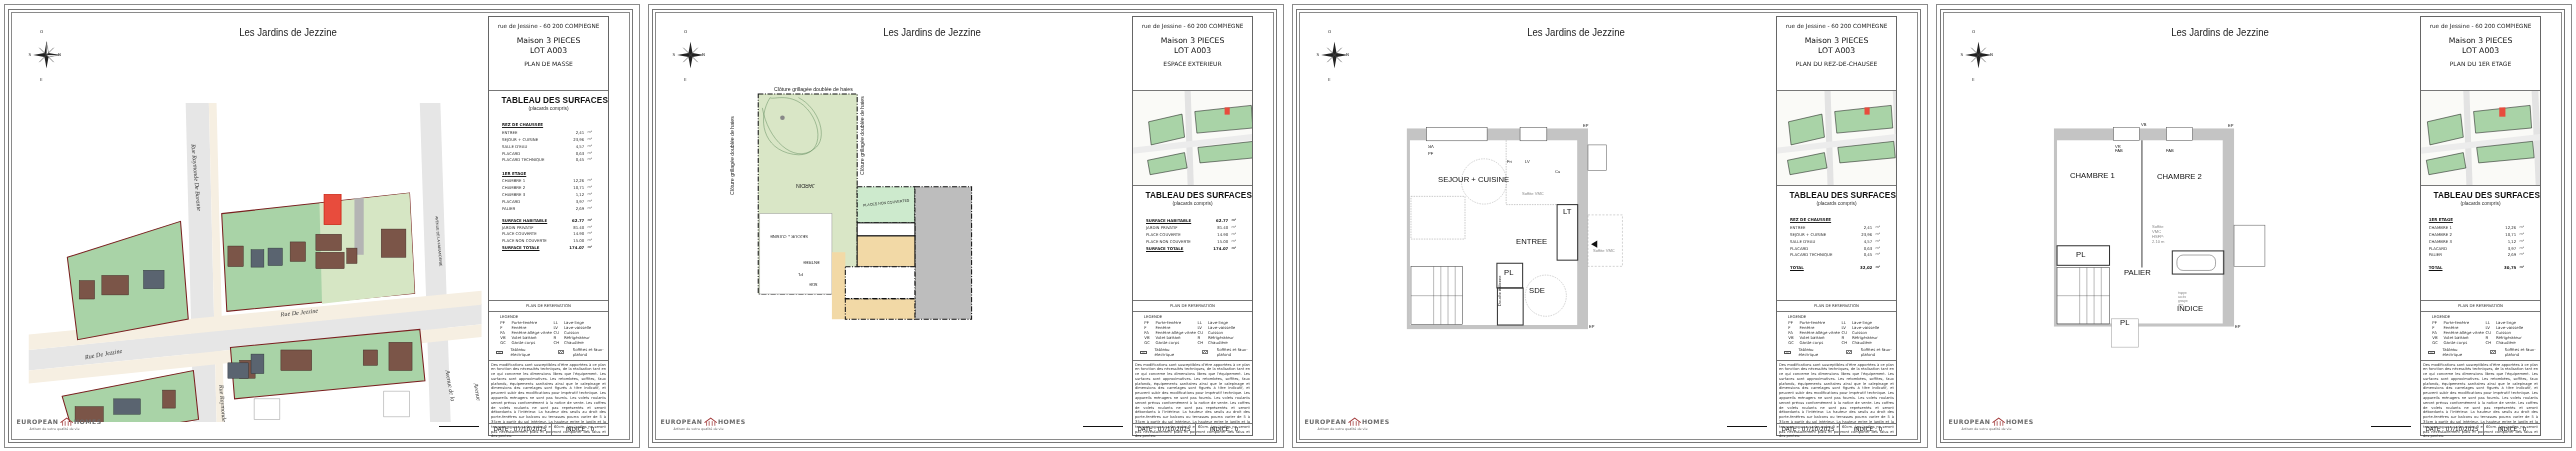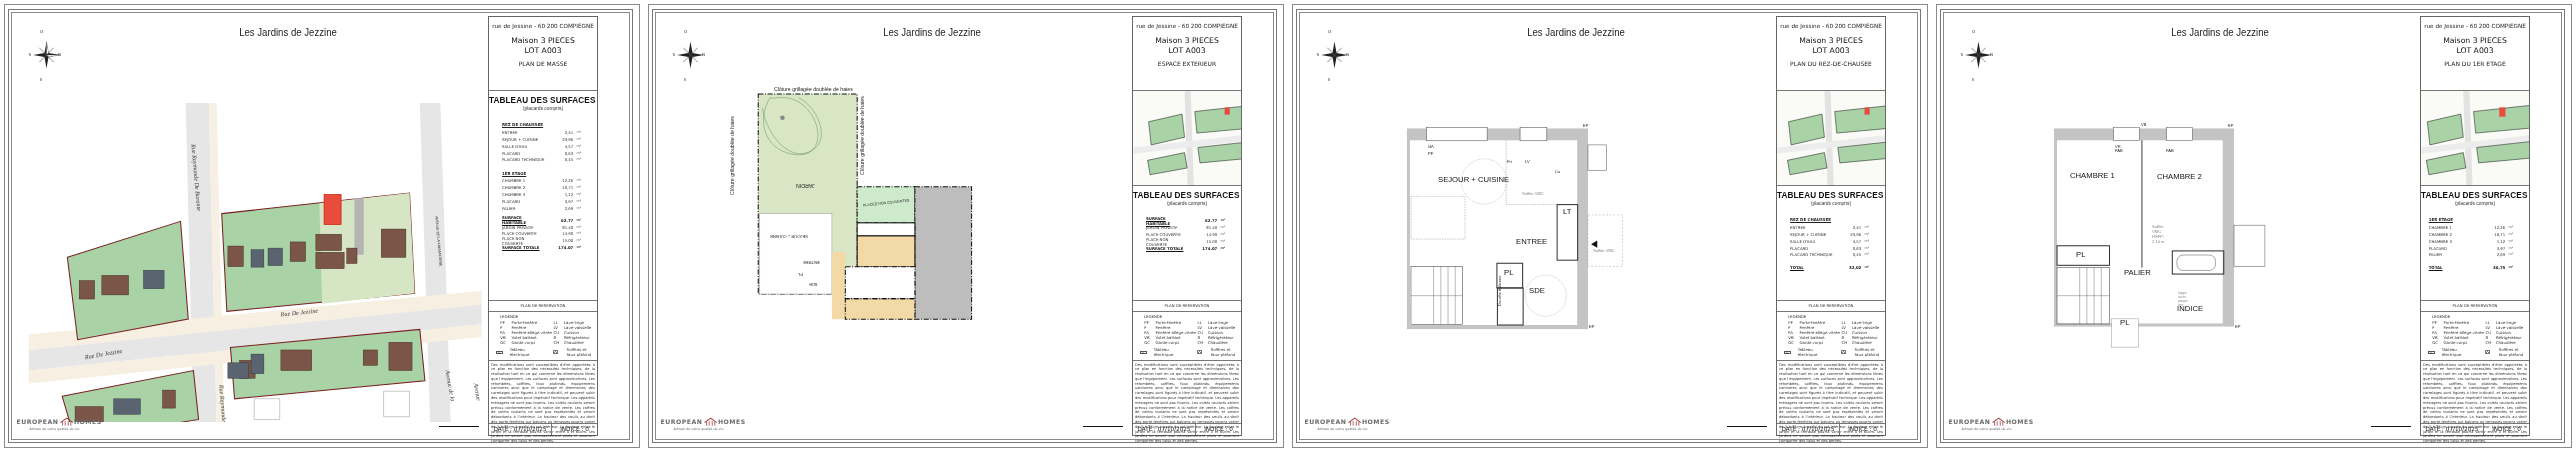--- a/index.html
+++ b/index.html
@@ -27,36 +27,36 @@
   .sheet-title {
     position: absolute; left: 185px; top: 26px; width: 206px; text-align: center;
     font-family: "Liberation Sans", sans-serif; font-size: 11.3px; color: #222;
     transform: scaleX(0.85);
   }
   .compass { position: absolute; left: 26px; top: 26px; width: 41px; height: 62px; }
   .compass .lbl { position: absolute; font-size: 4.1px; color: #333; font-family: "DejaVu Sans", sans-serif; }
 
   
   .panel {
-    position: absolute; left: 488px; top: 16px; width: 110px; height: 420px;
+    position: absolute; left: 488px; top: 16px; width: 121px; height: 420px;
     border: 0.8px solid #666; background: #fff;
   }
   .panel .p-head { height: 74px; border-bottom: 0.5px solid #777; text-align: center; }
   .p-address { padding-top: 6.2px; font-size: 5.7px; color: #222; }
   .p-maison { margin-top: 7.2px; font-size: 7.7px; line-height: 9.3px; color: #111; }
   .p-plan { margin-top: 5.2px; font-size: 6px; color: #222; }
 
   .p-map {
     height: 95px; border-bottom: 0.5px solid #777; position: relative; overflow: hidden;
     background: #f4f4f0;
   }
 
   .p-table { position: relative; padding: 0 0 0 0; }
   .t-title {
-    text-align: left; font-family: "Liberation Sans", sans-serif; font-weight: bold;
+    text-align: right; font-family: "Liberation Sans", sans-serif; font-weight: bold;
     font-size: 8.2px; color: #111; margin-top: 5.2px; letter-spacing: 0.1px;
   }
   .t-sub { text-align: center; font-family: "Liberation Sans", sans-serif; font-size: 4.9px; color: #333; margin-top: 1px; }
   .t-body { margin: 11.3px 14.4px 0 13px; font-size: 3.9px; }
   .t-section { font-weight: bold; text-decoration: underline; margin-top: 5.2px; margin-bottom: 1.5px; font-size: 4px; }
   .t-row { display: flex; justify-content: space-between; height: 6.9px; align-items: center; color: #333; }
   .t-row .v { display: flex; gap: 3.1px; width: 36px; justify-content: flex-end; }
   .t-row .v .u { width: 6.2px; font-size: 3.3px; color: #555; }
   .t-row.bold { font-weight: bold; color: #111; }
   .t-row.bold .lbl { text-decoration: underline; }

